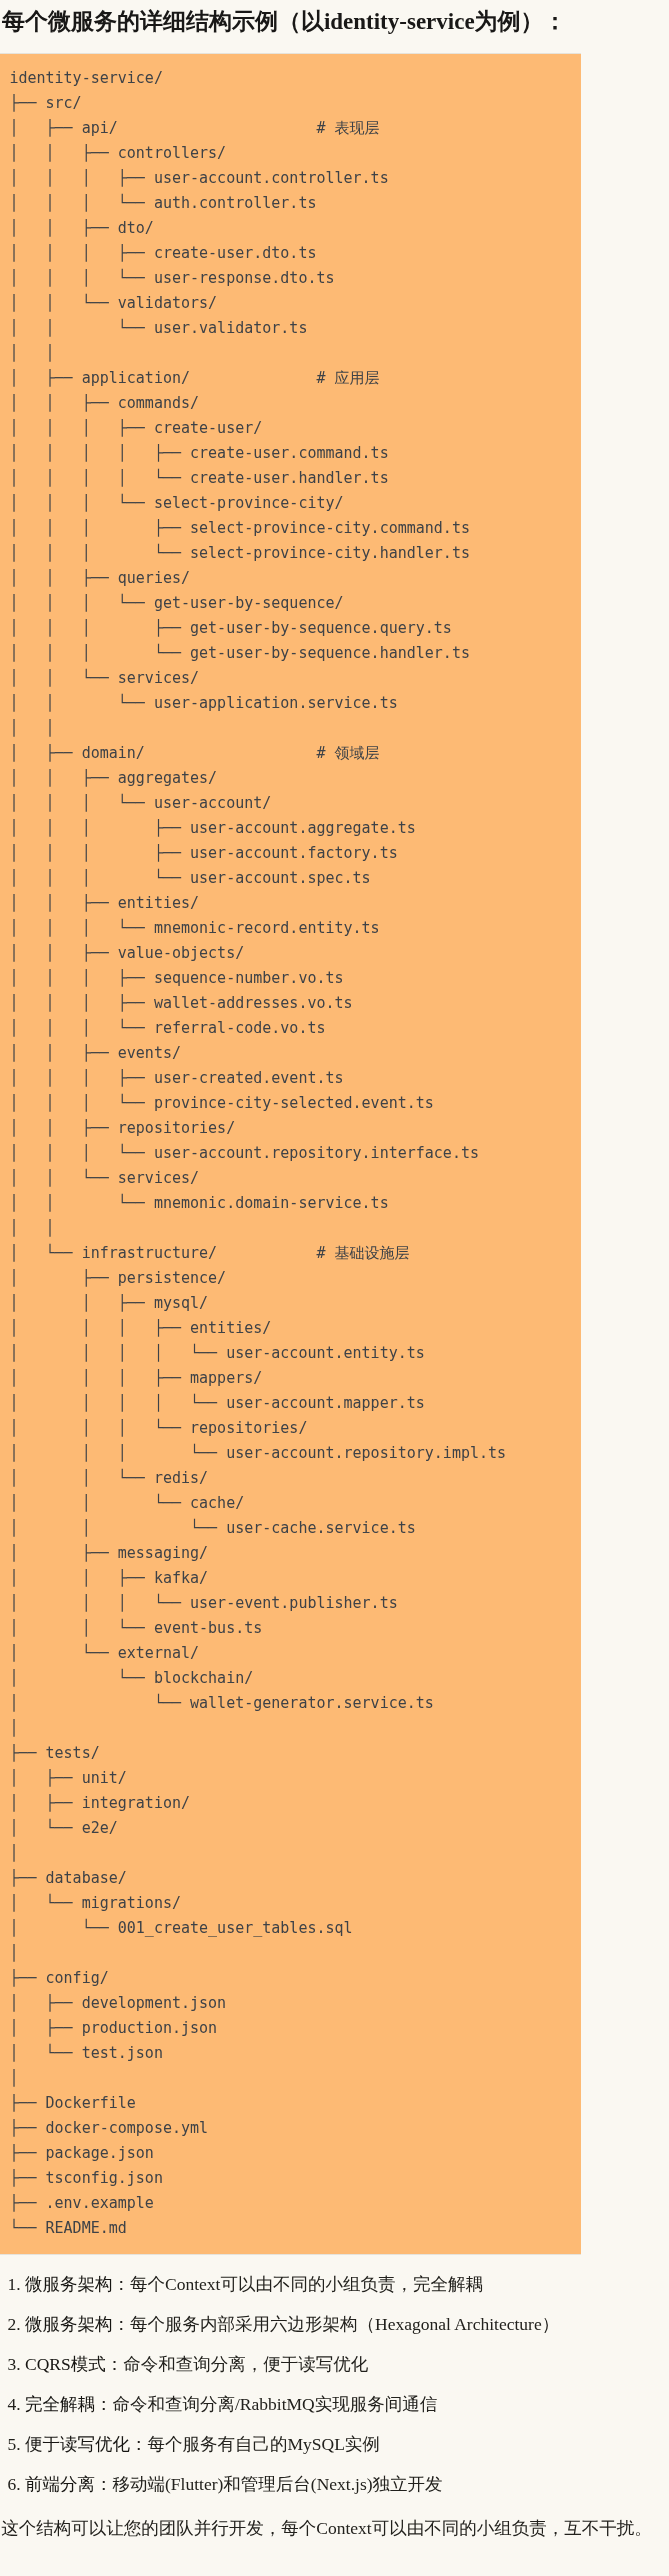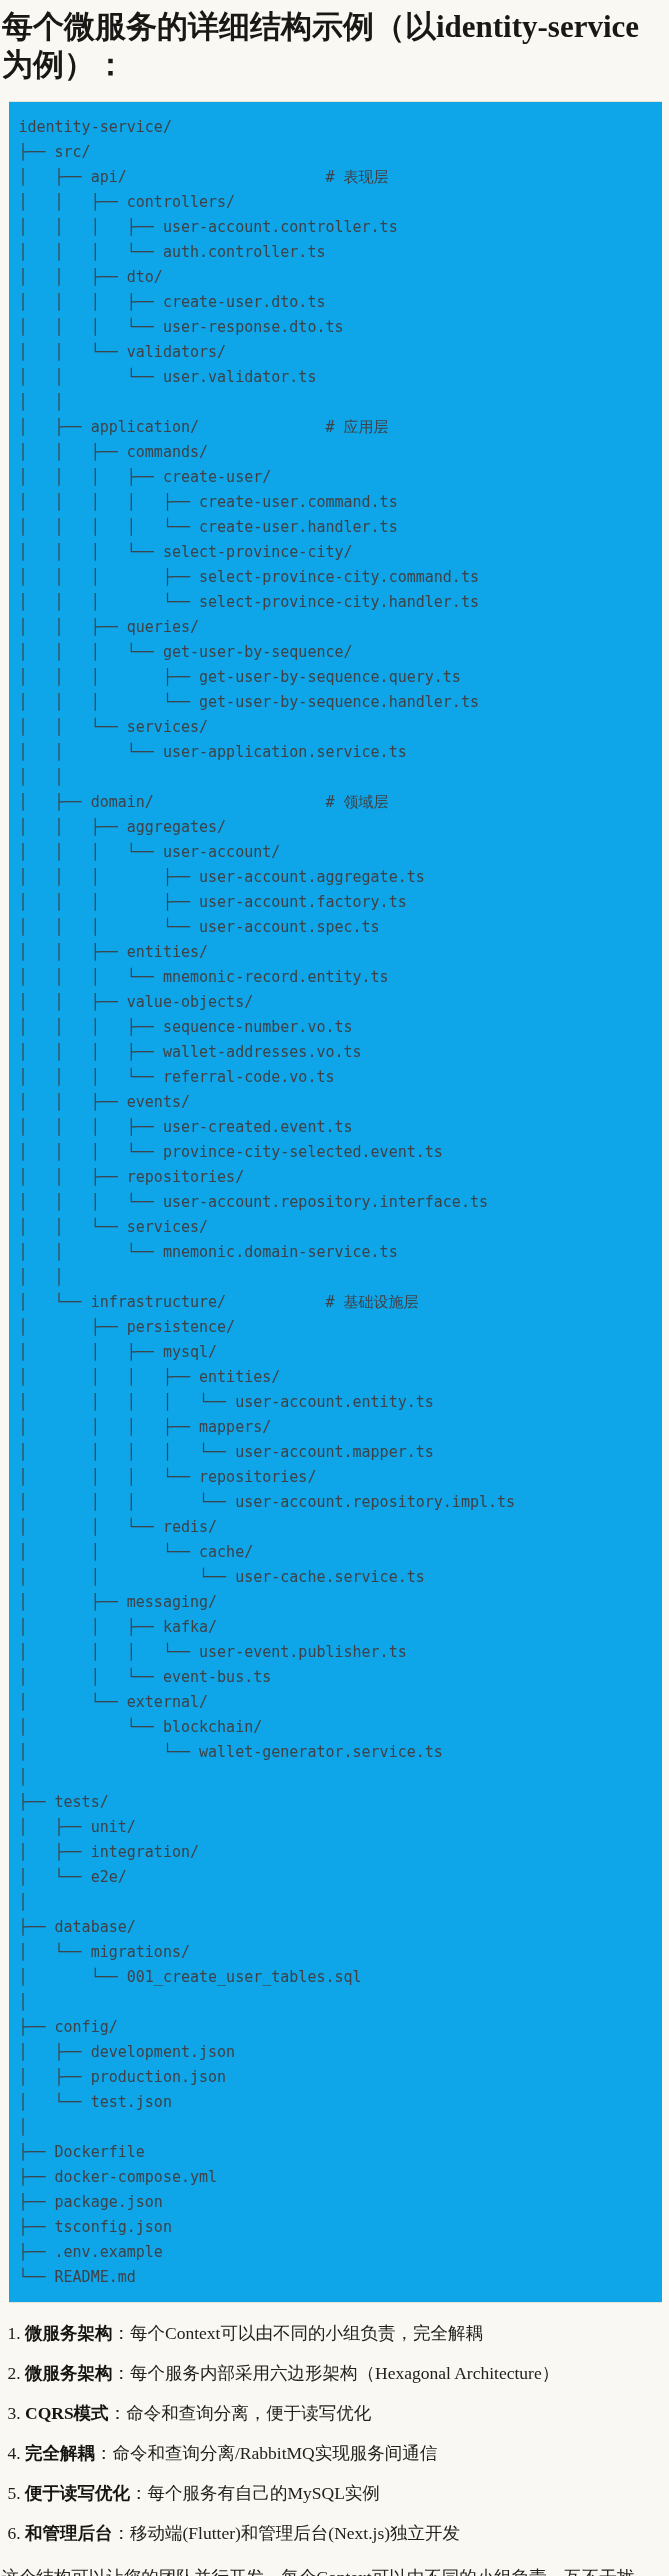--- a/index.html
+++ b/index.html
@@ -6,32 +6,32 @@
   body {
     width: 669px;
     background: #faf8f2;
     color: #22211d;
     font-family: "Liberation Serif", "DejaVu Serif", serif;
   }
   .page { padding-top: 7.5px; }
 
   h1.doc-title {
     margin: 0 0 16.3px 1.9px;
-    font-size: 31px;
+    font-size: 23px;
     line-height: 1.25;
     font-weight: 700;
     color: #191817;
     font-family: "Liberation Serif", "DejaVu Serif", serif;
   }
 
   pre.code-block {
-    margin: 9px;
+    margin: 0;
     box-sizing: border-box;
-    width: 653px;
-    background: #0ea5e9;
+    width: 581px;
+    background: #fdba74;
     border-top: 0.6px solid #e6e3db;
     border-bottom: 0.6px solid #e6e3db;
     padding: 12.5px 10px 12.5px 9.4px;
     overflow: hidden;
   }
   pre.code-block code {
     font-family: "DejaVu Sans Mono", "Liberation Mono", monospace;
     font-size: 15px;
     line-height: 25px;
     color: #3e4247;
@@ -54,21 +54,21 @@
   ol.notes-list li {
     font-size: 17.5px;
     line-height: 1.55;
     margin-bottom: 13px;
     color: #22211d;
   }
   ol.notes-list li::marker {
     font-family: "Liberation Serif", "DejaVu Serif", serif;
     font-size: 17.5px;
   }
-  ol.notes-list strong { color: #161512; font-weight: 700; }
+  ol.notes-list strong { color: #161512; font-weight: 400; }
 
   p.closing {
     margin: 16.3px 0 17.5px 1.3px;
     font-size: 17.5px;
     line-height: 1.5;
     color: #22211d;
   }
 </style>
 </head>
 <body>
@@ -165,19 +165,19 @@
 ├── .env.example
 └── README.md</code></pre>
 
 
   <ol class="notes-list">
     <li><strong>微服务架构</strong><span>：每个Context可以由不同的小组负责，完全解耦</span></li>
     <li><strong>微服务架构</strong><span>：每个服务内部采用六边形架构（Hexagonal Architecture）</span></li>
     <li><strong>CQRS模式</strong><span>：命令和查询分离，便于读写优化</span></li>
     <li><strong>完全解耦</strong><span>：命令和查询分离/RabbitMQ实现服务间通信</span></li>
     <li><strong>便于读写优化</strong><span>：每个服务有自己的MySQL实例</span></li>
-    <li><strong>和管理后台</strong><span>：移动端(Flutter)和管理后台(Next.js)独立开发</span></li>
+    <li><strong>前端分离</strong><span>：移动端(Flutter)和管理后台(Next.js)独立开发</span></li>
   </ol>
 
   <p class="closing">这个结构可以让您的团队并行开发，每个Context可以由不同的小组负责，互不干扰。</p>
 
 </div>
 
 
 </body></html>

